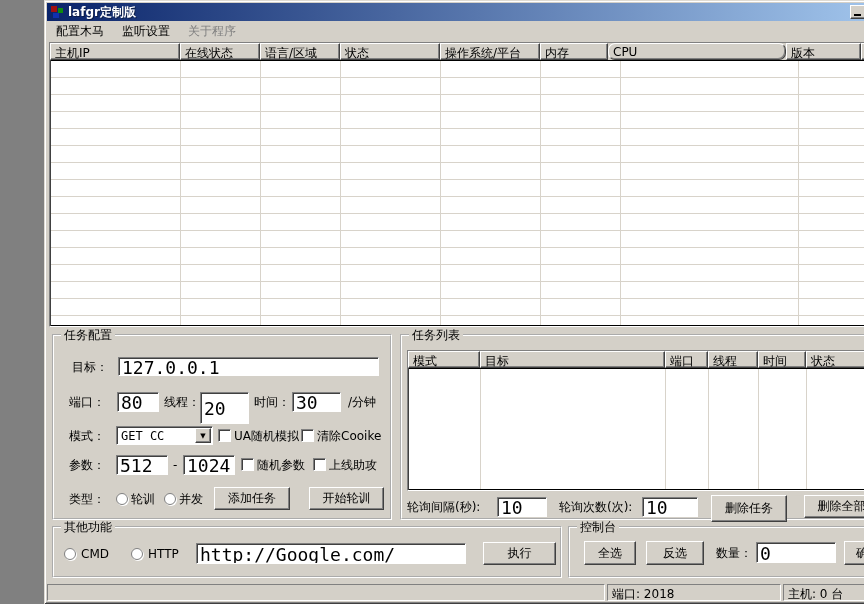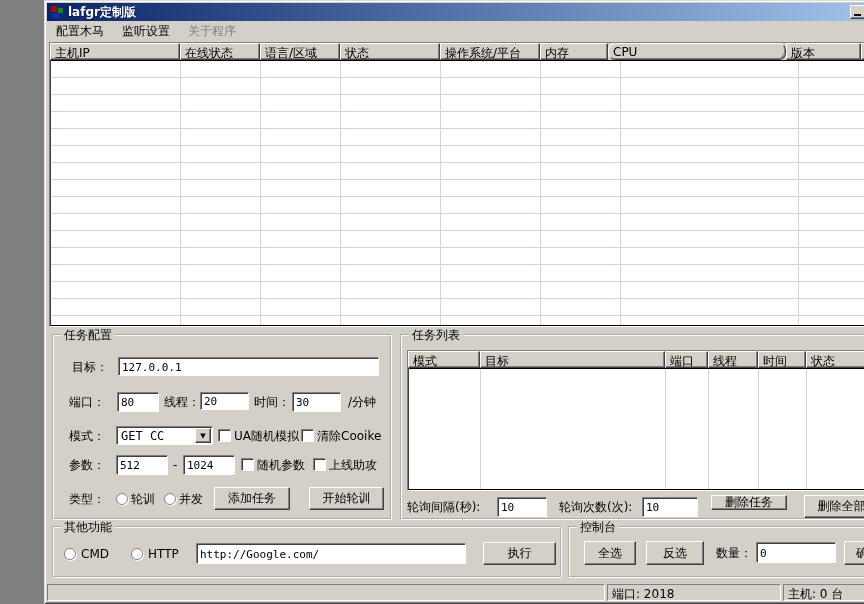--- a/index.html
+++ b/index.html
@@ -65,21 +65,21 @@
   
   .groupbox { position:absolute; border:2px groove #ffffff; }
   .group-label { position:absolute; top:-8px; left:7px; background:#d4d0c8; padding:0 3px; line-height:14px; }
 
   
   .field {
     position:absolute; background:#fff;
     border-top:1px solid #808080; border-left:1px solid #808080;
     border-right:1px solid #fff; border-bottom:1px solid #fff;
     box-shadow: inset 1px 1px 0 #404040;
-    font-family:"DejaVu Sans Mono", monospace; font-size:11px;
+    font-family:"DejaVu Sans Mono", monospace; font-size:18px;
     padding:1px 2px 0 3px; color:#000; outline:none;
   }
   .btn {
     position:absolute; background:#d4d0c8; text-align:center;
     border-top:1px solid #fff; border-left:1px solid #fff;
     border-right:1px solid #404040; border-bottom:1px solid #404040;
     box-shadow: inset -1px -1px 0 #808080;
     display:flex; align-items:center; justify-content:center; cursor:default;
     font-size:12px;
   }
@@ -174,21 +174,21 @@
 
   <div class="groupbox" style="left:8px; top:334px; width:340px; height:186px;">
     <span class="group-label">任务配置</span>
 
     <span class="lbl" style="left:18px; top:21px;">目标：</span>
     <input class="field" style="left: 64px; top: 21px; width: 261px; height: 19px;" value="127.0.0.1">
 
     <span class="lbl" style="left:15px; top:56px;">端口：</span>
     <input class="field" style="left: 63px; top: 56px; width: 42px; height: 20px;" value="80">
     <span class="lbl" style="left:110px; top:56px;">线程：</span>
-    <input class="field" style="left: 146px; top: 56px; width: 49px; height: 18px;" value="20">
+    <input class="field" style="left: 146px; top: 56px; width: 49px; height: 32px;" value="20">
     <span class="lbl" style="left:200px; top:56px;">时间：</span>
     <input class="field" style="left: 238px; top: 56px; width: 49px; height: 20px;" value="30">
     <span class="lbl" style="left:294px; top:56px;">/分钟</span>
 
     <span class="lbl" style="left:15px; top:90px;">模式：</span>
     <div class="dropdown" style="left:62px; top:90px; width:97px;">
       <span class="dd-text">GET CC</span>
       <span class="dd-arrow">▼</span>
     </div>
     <span class="checkbox" style="left:164px; top:93px;"></span>
@@ -234,21 +234,21 @@
           <div class="vline" style="left: 349px; background: rgb(216, 211, 202);"></div>
           <div class="vline" style="left: 397px; background: rgb(216, 211, 202);"></div>
           <div class="vline" style="left: 467px; background: rgb(216, 211, 202);"></div>
         </div>
     </div>
 
     <span class="lbl" style="left:5px; top:161px;">轮询间隔(秒):</span>
     <input class="field" style="left: 95px; top: 161px; width: 50px; height: 20px;" value="10">
     <span class="lbl" style="left:157px; top:161px;">轮询次数(次):</span>
     <input class="field" style="left: 240px; top: 161px; width: 56px; height: 20px;" value="10">
-    <button class="btn" style="left:309px; top:159px; width:76px; height:15px;">删除任务</button>
+    <button class="btn" style="left:309px; top:159px; width:76px; height:27px;">删除任务</button>
     <button class="btn" style="left:402px; top:159px; width:75px; height:23px;">删除全部</button>
   </div>
 
   <div class="groupbox" style="left:8px; top:526px; width:510px; height:52px;">
     <span class="group-label">其他功能</span>
     <span class="radio" style="left:10px; top:20px;"></span>
     <span class="lbl" style="left:27px; top:16px;">CMD</span>
     <span class="radio" style="left:77px; top:20px;"></span>
     <span class="lbl" style="left:94px; top:16px;">HTTP</span>
     <input class="field" style="left: 142px; top: 15px; width: 270px; height: 21px;" value="http://Google.com/">

